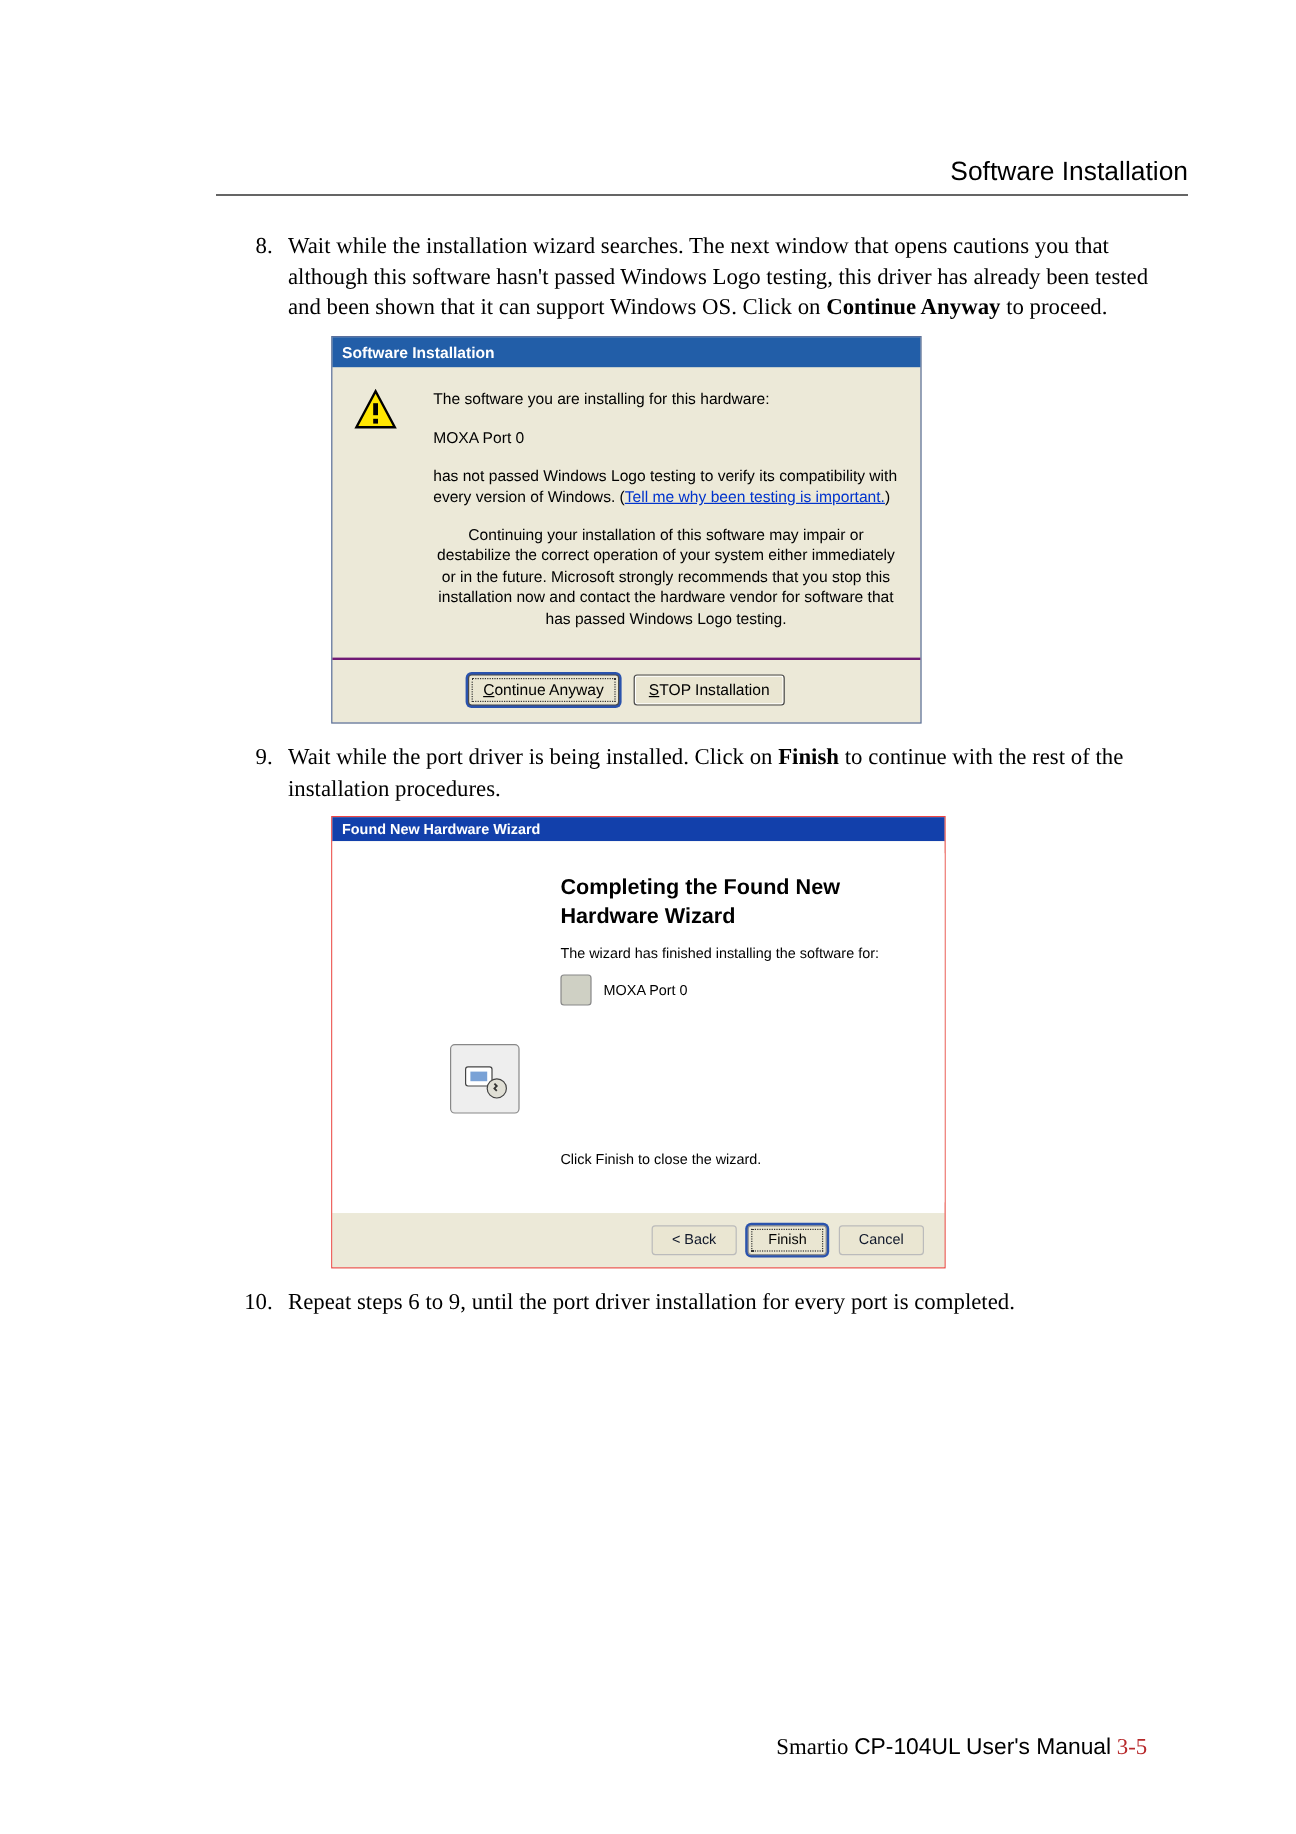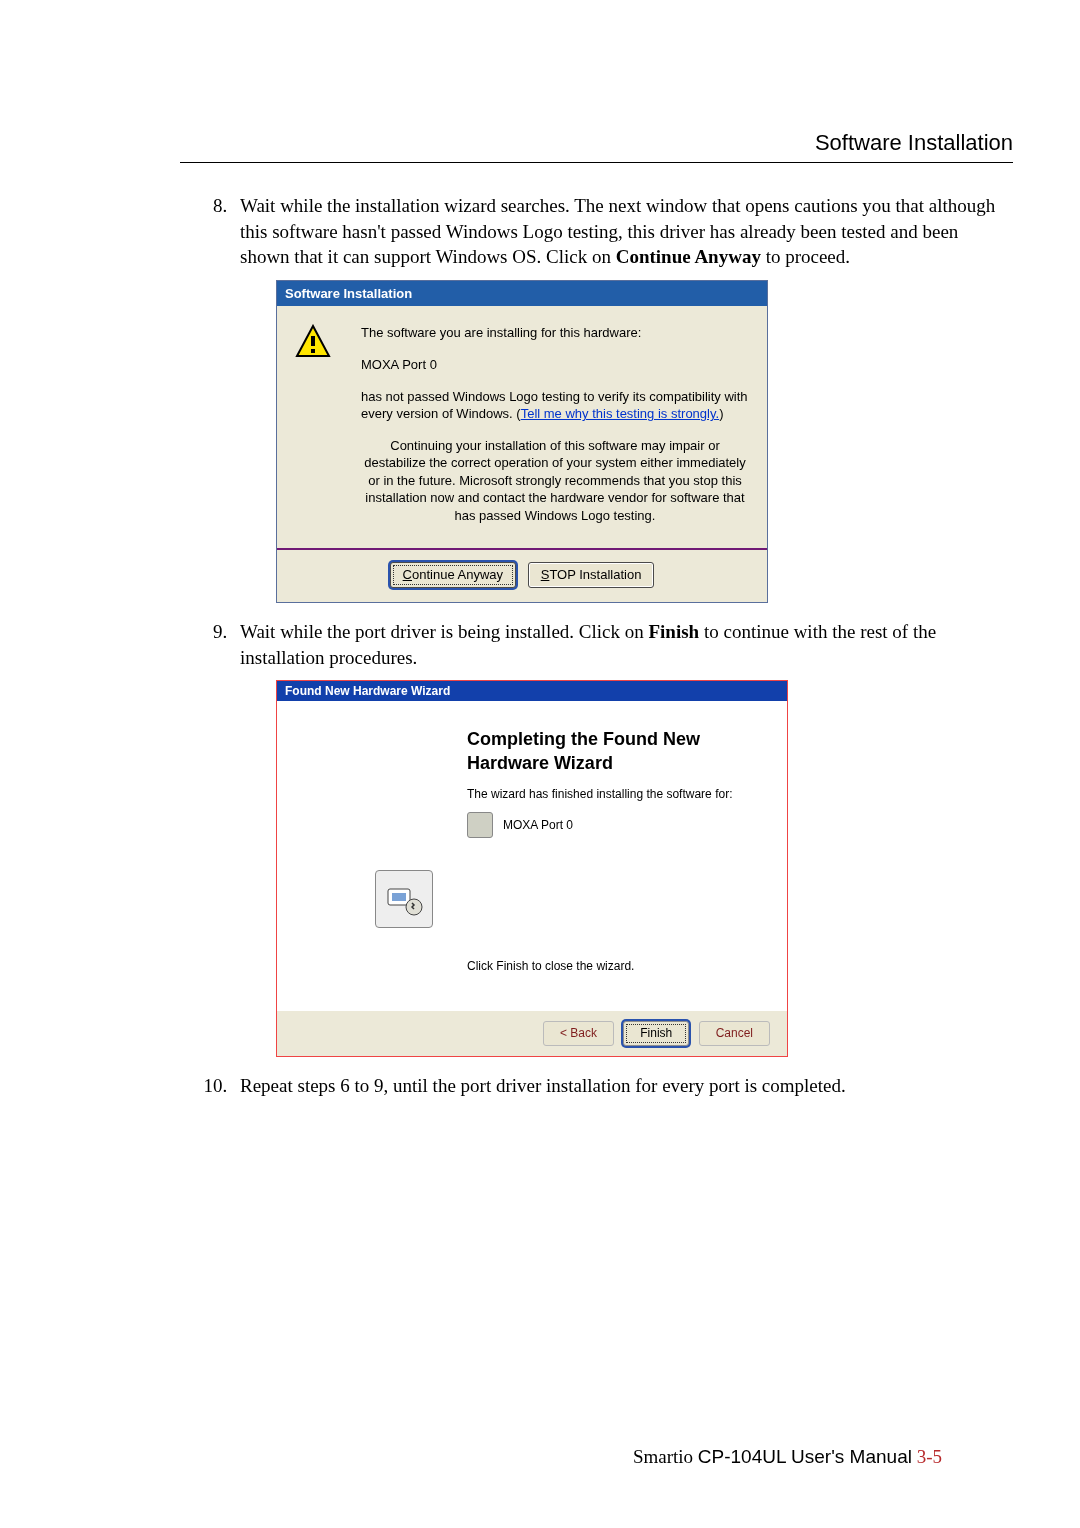--- a/index.html
+++ b/index.html
@@ -5,21 +5,21 @@
   body {
     margin: 0;
     background: #fff;
     font-family: "Times New Roman", serif;
     color: #000;
     width: 1080px;
     height: 1528px;
     position: relative;
   }
   .page {
-    padding: 130px 67px 60px 180px;
+    padding: 130px 90px 60px 180px;
   }
   .section-header {
     text-align: right;
     font-family: Arial, sans-serif;
     font-size: 22px;
     font-weight: normal;
     color: #000;
     margin-bottom: 6px;
   }
   .section-rule {
@@ -159,27 +159,27 @@
     display: inline-block;
     background: #eae6d2;
     border: 1px solid #8f8f8f;
     border-radius: 3px;
     padding: 3px 16px;
     font-family: Tahoma, Arial, sans-serif;
     font-size: 12px;
     margin: 0 3px;
     color: #000;
   }
-  .xp-btn2.disabled { color: #7f1d1d; border-color: #bbb; text-align: center; }
+  .xp-btn2.disabled { color: #0f172a; border-color: #bbb; text-align: center; }
   .xp-btn2.focus { outline: 1px dotted #333; outline-offset: -4px; box-shadow: 0 0 0 2px #2a53ad; }
 
   .footer {
     position: absolute;
     bottom: 60px;
-    right: 138px;
+    right: 124px;
     font-size: 19px;
   }
   .footer-prod { font-family: Arial, sans-serif; }
   .footer-num  { color: #b7292b; }
 </style>
 </head>
 <body>
 
 <div class="page">
   <div class="section-header">Software Installation</div>
@@ -195,21 +195,21 @@
         <div class="dlg1-body">
           <svg class="warn-icon" viewBox="0 0 36 36">
             <polygon points="18,2 34,32 2,32" fill="#ffe600" stroke="#000" stroke-width="2"></polygon>
             <rect x="16" y="12" width="4" height="10" fill="#000"></rect>
             <rect x="16" y="25" width="4" height="4" fill="#000"></rect>
           </svg>
           <div class="dlg1-content">
             <p class="dlg1-p">The software you are installing for this hardware:</p>
             <p class="dlg1-p">MOXA Port 0</p>
             <p class="dlg1-p">
-              <span>has not passed Windows Logo testing to verify its compatibility with every version of Windows. (</span><span class="link">Tell me why this testing is strongly.</span><span>)</span>
+              <span>has not passed Windows Logo testing to verify its compatibility with every version of Windows. (</span><span class="link">Tell me why been testing is important.</span><span>)</span>
             </p>
             <p class="dlg1-warning">Continuing your installation of this software may impair or destabilize the correct operation of your system either immediately or in the future. Microsoft strongly recommends that you stop this installation now and contact the hardware vendor for software that has passed Windows Logo testing.</p>
           </div>
         </div>
         <div class="dlg1-btnrow">
           <span class="xp-btn focus underline-first">Continue Anyway</span>
           <span class="xp-btn underline-first">STOP Installation</span>
         </div>
       </div>
     </li>

